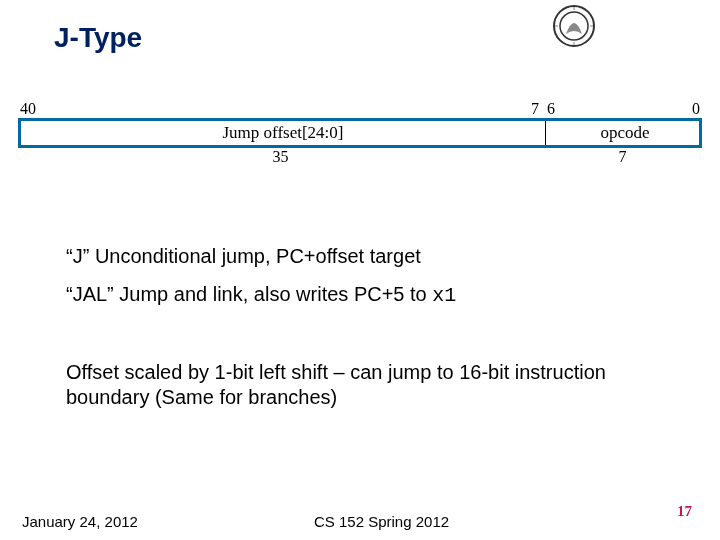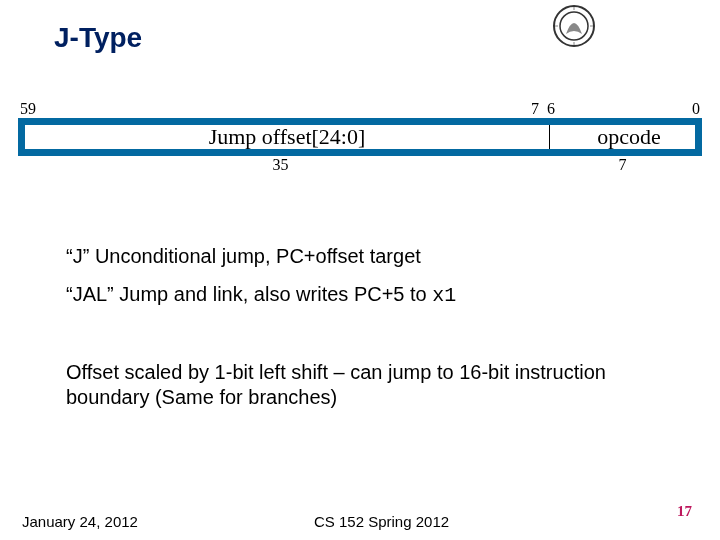--- a/index.html
+++ b/index.html
@@ -9,21 +9,21 @@
   .seal { position: absolute; right: 14px; top: 4px; width: 44px; height: 44px; }
 
   .diagram { position: absolute; left: 18px; top: 100px; width: 684px; }
   .bitrow { display: flex; font-family: "Times New Roman", Times, serif; font-size: 16px; color: #000; }
   .bitrow .cell-left { flex: 0 0 525px; }
   .bitrow .cell-right { flex: 0 0 159px; }
   .bitrow .lab31 { text-align: left; padding-left: 2px; }
   .bitrow .lab7  { text-align: right; padding-right: 4px; }
   .bitrow .lab6  { text-align: left; padding-left: 4px; }
   .bitrow .lab0  { text-align: right; padding-right: 2px; }
-  .boxrow { display: flex; border: 7px solid #0369a1; font-family: "Times New Roman", Times, serif; font-size: 22px; }
+  .boxrow { display: flex; border: 3px solid #0369a1; font-family: "Times New Roman", Times, serif; font-size: 17px; }
   .boxrow .field { height: 24px; display: flex; align-items: center; justify-content: center; }
   .boxrow .field-main { flex: 0 0 525px; border-right: 1px solid #000; }
   .boxrow .field-op   { flex: 0 0 158px; text-align: right; }
   .widthrow { display: flex; font-family: "Times New Roman", Times, serif; font-size: 16px; }
   .widthrow .w-left  { flex: 0 0 525px; text-align: center; }
   .widthrow .w-right { flex: 0 0 159px; text-align: center; }
 
   .body-text { position: absolute; left: 66px; font-size: 20px; line-height: 1.25; }
   .line1 { top: 244px; }
   .line2 { top: 282px; }
@@ -52,21 +52,21 @@
         <line x1="22" y1="38" x2="22" y2="42"></line>
         <line x1="2" y1="22" x2="6" y2="22"></line>
         <line x1="38" y1="22" x2="42" y2="22"></line>
       </g>
     </svg>
   </div>
 
   <div class="diagram">
     <div class="bitrow">
       <div class="cell-left" style="display:flex;">
-        <span class="lab31" style="flex:1;">59</span>
+        <span class="lab31" style="flex:1;">40</span>
         <span class="lab7">7</span>
       </div>
       <div class="cell-right" style="display:flex;">
         <span class="lab6">6</span>
         <span class="lab0" style="flex:1;">0</span>
       </div>
     </div>
     <div class="boxrow">
       <div class="field field-main">Jump offset[24:0]</div>
       <div class="field field-op">opcode</div>

